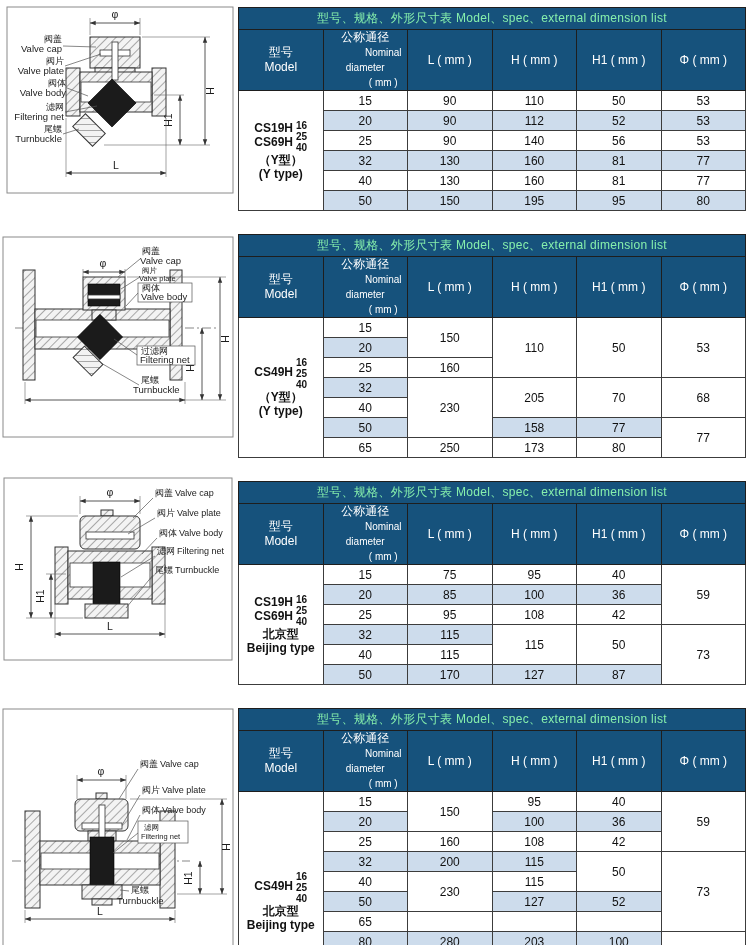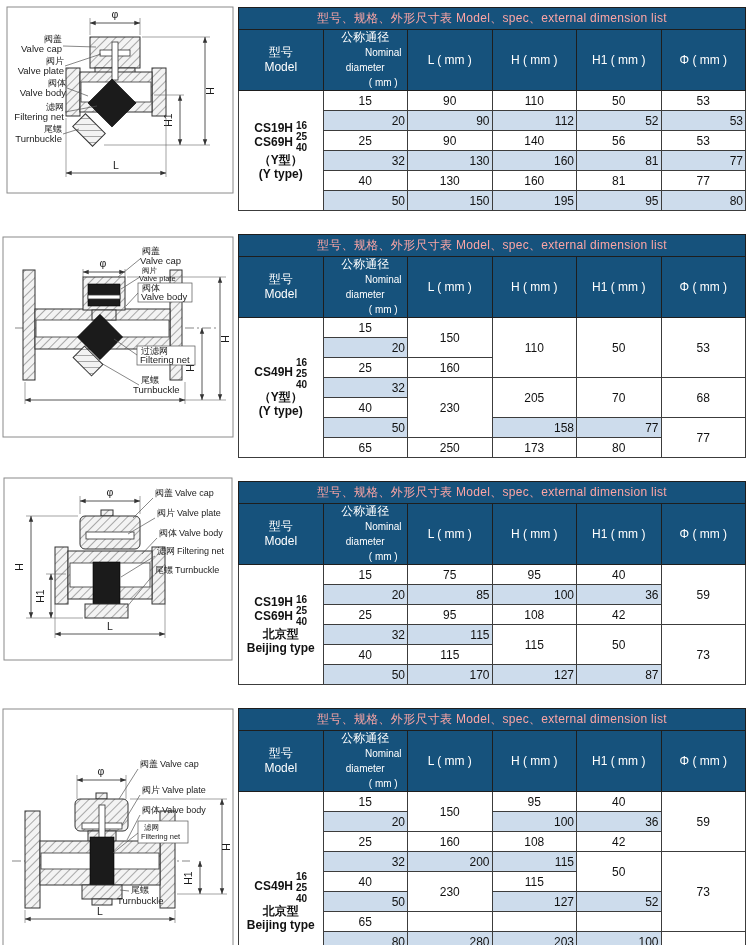--- a/index.html
+++ b/index.html
@@ -10,23 +10,23 @@
   }
   html,body{margin:0;padding:0;background:#fff;}
   body{width:750px;font-family:"Liberation Sans",sans-serif;color:#111;}
   .page{width:750px;padding-top:0;}
   .section{display:flex;align-items:flex-start;margin-bottom:16px;}
   .diagram{width:238px;flex:none;}
   .table-wrap{flex:none;margin-top:7px;}
 
   table.spec{border-collapse:collapse;table-layout:fixed;width:508px;font-size:12px;border:1px solid #222;}
   table.spec td{border:1px solid var(--brd);text-align:center;vertical-align:middle;padding:0 2px;height:19px;background:#fff;}
-  table.spec td.ttl{background:var(--hdr);color:#fca5a5;height:21px;font-size:12px;letter-spacing:.3px;border-color:#1e1e1e;}
+  table.spec td.ttl{background:var(--hdr);color:#86efac;height:21px;font-size:12px;letter-spacing:.3px;border-color:#1e1e1e;}
   table.spec tr.hd td{background:var(--hdr);color:#fff;height:39px;line-height:1.25;font-size:12px;border-color:#1e1e1e;}
-  table.spec td.sh{background:var(--alt);text-align:right;}
+  table.spec td.sh{background:var(--alt);}
   table.spec .sm{font-size:10px;padding-left:36px;}
   td.model{font-size:12px;line-height:1.2;font-weight:bold;}
   .mrow{display:flex;justify-content:center;align-items:center;gap:3px;}
   .mnames{line-height:1.15;text-align:right;}
   .msizes{font-size:10px;text-align:center;line-height:1.1;}
   .mtype{margin-top:0;}
 
   
   svg{display:block;}
   .frame{fill:none;stroke:#8a8a8a;stroke-width:1;}

